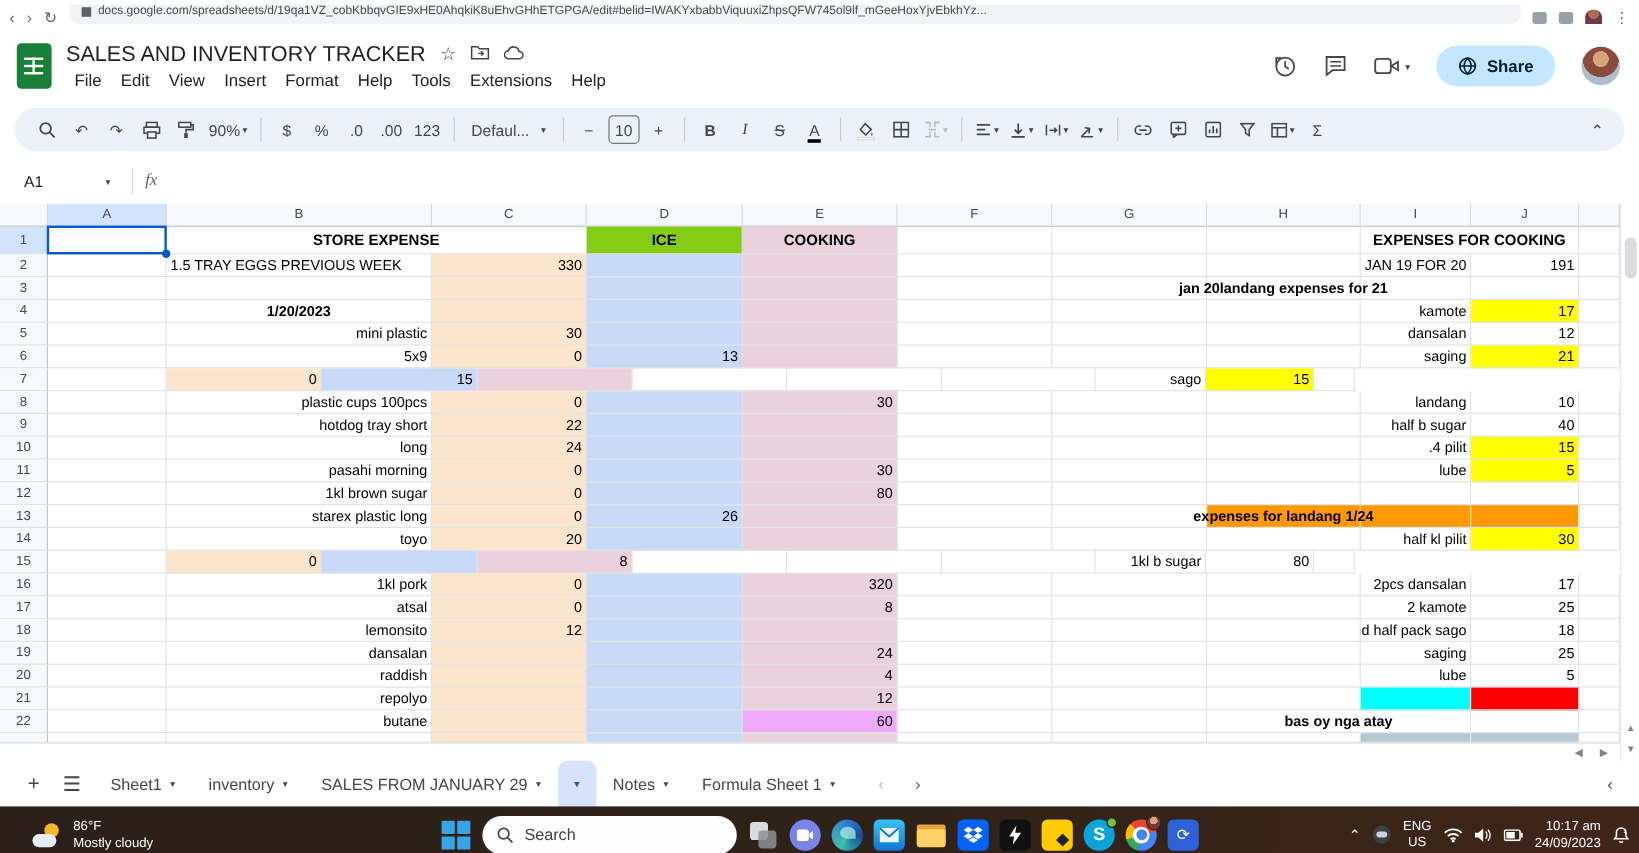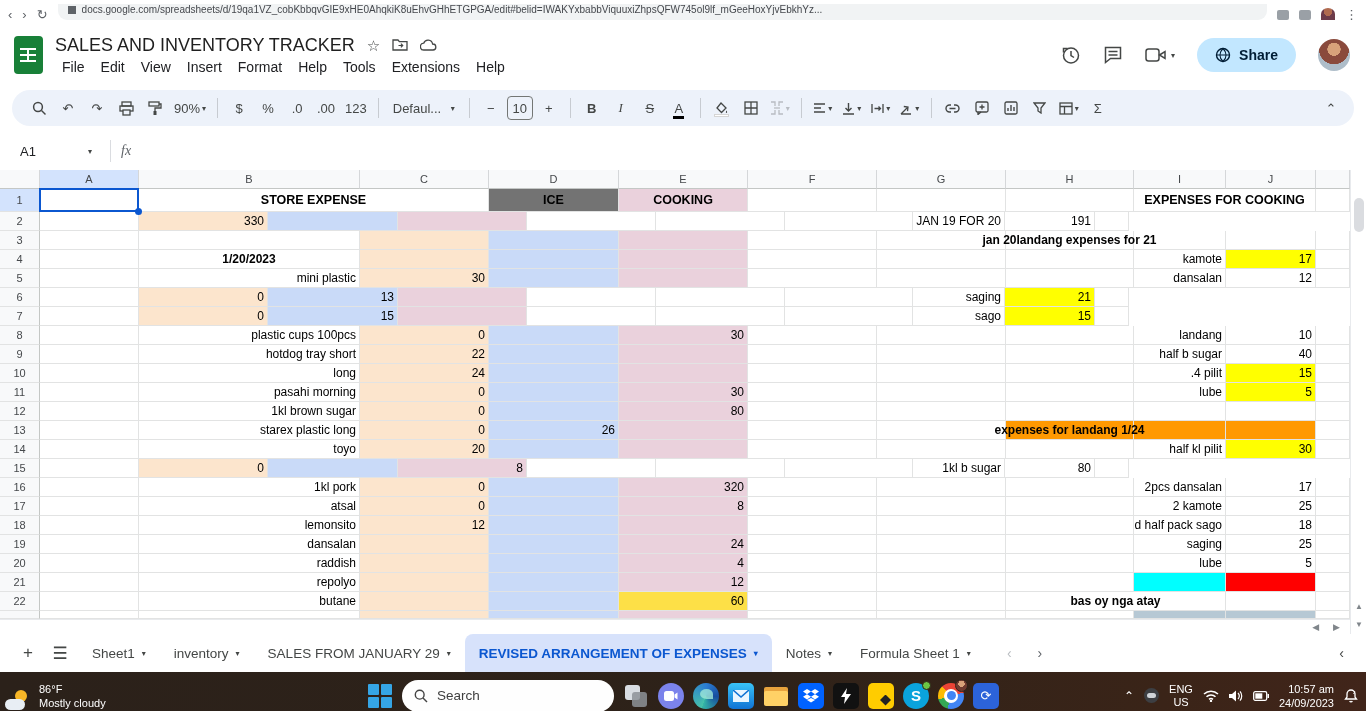--- a/index.html
+++ b/index.html
@@ -86,21 +86,21 @@
   .stab{display:flex;align-items:center;gap:7px;padding:0 14px;height:38px;font-size:13.5px;color:#444746}
   .stab .car{font-size:8px;color:#444746}
   .stab.active{background:#d7e2fb;color:#0b57d0;font-weight:bold;border-radius:8px 8px 0 0}
   .stab.active .car{color:#0b57d0}
   #tabnav{display:flex;align-items:center;gap:26px;margin-left:18px;color:#5f6368;font-size:14px}
   #tabnav .dim{color:#b9bdc1}
   #tabcollapse{margin-left:auto;margin-right:22px;color:#444746;font-size:14px}
 
   
   #taskbar{height:47px;background:linear-gradient(90deg,#2b211a 0%,#2e2219 55%,#3a2418 85%,#41251a 100%);display:flex;align-items:center;position:relative;color:#fff}
-  #weather{position:absolute;left:5px;display:flex;align-items:flex-end;gap:8px}
+  #weather{position:absolute;left:27px;display:flex;align-items:center;gap:8px}
   #wicon{width:26px;height:20px;position:relative}
   #wicon .sun{position:absolute;left:10px;top:0;width:12px;height:12px;border-radius:50%;background:#f7b627}
   #wicon .cld{position:absolute;left:0;bottom:0;width:20px;height:11px;border-radius:7px;background:#e8eef4}
   #wtxt{font-size:11px;line-height:14px}
   #center{margin:0 auto;display:flex;align-items:center;gap:9px}
   .tico{width:26px;height:26px;border-radius:5px;position:relative;flex:none}
   .dot:after{content:"";position:absolute;left:50%;transform:translateX(-50%);bottom:-7px;width:4px;height:4px;border-radius:2px;background:#9aa0a6}
   #start{background:transparent}
   #start i{position:absolute;width:11px;height:11px;background:#35a5e5;border-radius:1px}
   #start i:nth-child(1){left:1px;top:1px}#start i:nth-child(2){right:1px;top:1px}
@@ -375,31 +375,32 @@
         <div class="ch" style="width: 90px; height: 19px;">J</div>
         <div class="ch" style="width: 34px; height: 19px;"></div>
       </div>
       <div class="grow">
         <div class="rh hsel" style="width: 40px; height: 23px;">1</div>
         <div class="cell" style="width: 99px; height: 23px; overflow: visible; z-index: 5;">
           <div id="a1sel"></div>
           <div id="a1dot"></div>
         </div>
         <div class="cell ctr b" style="width: 350px; height: 23px; font-size: 12.5px;">STORE EXPENSE</div>
-        <div class="cell ctr b" style="width: 130px; height: 23px; background: #737373; font-size: 12.5px;">ICE</div>
+        <div class="cell ctr b" style="width: 130px; height: 23px; background: #84cc16; font-size: 12.5px;">ICE</div>
         <div class="cell ctr b" style="width: 129px; height: 23px; background: rgb(234, 209, 220); font-size: 12.5px;">COOKING</div>
         <div class="cell" style="width: 129px; height: 23px;"></div>
         <div class="cell" style="width: 129px; height: 23px;"></div>
         <div class="cell" style="width: 128px; height: 23px;"></div>
         <div class="cell ctr b" style="width: 182px; height: 23px; font-size: 12.5px;">EXPENSES FOR COOKING</div>
         <div class="cell" style="width: 34px; height: 23px;"></div>
       </div>
       <div class="grow">
         <div class="rh" style="width: 40px; height: 19px;">2</div>
         <div class="cell" style="width: 99px; height: 19px;"></div>
+        <div class="cell left" style="width: 221px; height: 19px;">1.5 TRAY EGGS PREVIOUS WEEK</div>
         <div class="cell num" style="width: 129px; height: 19px; background: rgb(252, 229, 205);">330</div>
         <div class="cell" style="width: 130px; height: 19px; background: rgb(201, 218, 248);"></div>
         <div class="cell" style="width: 129px; height: 19px; background: rgb(234, 209, 220);"></div>
         <div class="cell" style="width: 129px; height: 19px;"></div>
         <div class="cell" style="width: 129px; height: 19px;"></div>
         <div class="cell" style="width: 128px; height: 19px;"></div>
         <div class="cell lab" style="width: 92px; height: 19px;">JAN 19 FOR 20</div>
         <div class="cell num" style="width: 90px; height: 19px;">191</div>
         <div class="cell" style="width: 34px; height: 19px;"></div>
       </div>
@@ -443,20 +444,21 @@
         <div class="cell" style="width: 129px; height: 19px;"></div>
         <div class="cell" style="width: 129px; height: 19px;"></div>
         <div class="cell" style="width: 128px; height: 19px;"></div>
         <div class="cell lab" style="width: 92px; height: 19px;">dansalan</div>
         <div class="cell num" style="width: 90px; height: 19px;">12</div>
         <div class="cell" style="width: 34px; height: 19px;"></div>
       </div>
       <div class="grow">
         <div class="rh" style="width: 40px; height: 19px;">6</div>
         <div class="cell" style="width: 99px; height: 19px;"></div>
+        <div class="cell lab" style="width: 221px; height: 19px;">5x9</div>
         <div class="cell num" style="width: 129px; height: 19px; background: rgb(252, 229, 205);">0</div>
         <div class="cell num" style="width: 130px; height: 19px; background: rgb(201, 218, 248);">13</div>
         <div class="cell" style="width: 129px; height: 19px; background: rgb(234, 209, 220);"></div>
         <div class="cell" style="width: 129px; height: 19px;"></div>
         <div class="cell" style="width: 129px; height: 19px;"></div>
         <div class="cell" style="width: 128px; height: 19px;"></div>
         <div class="cell lab" style="width: 92px; height: 19px;">saging</div>
         <div class="cell num" style="width: 90px; height: 19px; background: rgb(255, 255, 0);">21</div>
         <div class="cell" style="width: 34px; height: 19px;"></div>
       </div>
@@ -669,21 +671,21 @@
         <div class="cell" style="width: 92px; height: 19px; background: rgb(0, 255, 255);"></div>
         <div class="cell" style="width: 90px; height: 19px; background: rgb(255, 0, 0);"></div>
         <div class="cell" style="width: 34px; height: 19px;"></div>
       </div>
       <div class="grow">
         <div class="rh" style="width: 40px; height: 19px;">22</div>
         <div class="cell" style="width: 99px; height: 19px;"></div>
         <div class="cell lab" style="width: 221px; height: 19px;">butane</div>
         <div class="cell" style="width: 129px; height: 19px; background: rgb(252, 229, 205);"></div>
         <div class="cell" style="width: 130px; height: 19px; background: rgb(201, 218, 248);"></div>
-        <div class="cell num" style="width: 129px; height: 19px; background: #fde047;">60</div>
+        <div class="cell num" style="width: 129px; height: 19px; background: #f0abfc;">60</div>
         <div class="cell" style="width: 129px; height: 19px;"></div>
         <div class="cell" style="width: 129px; height: 19px;"></div>
         <div class="cell ctr b" style="width: 220px; height: 19px;">bas oy nga atay</div>
         <div class="cell" style="width: 90px; height: 19px;"></div>
         <div class="cell" style="width: 34px; height: 19px;"></div>
       </div>
       <div class="grow">
         <div class="rh" style="width: 40px; height: 8px;"></div>
         <div class="cell" style="width: 99px; height: 8px;"></div>
         <div class="cell" style="width: 221px; height: 8px;"></div>
@@ -719,21 +721,20 @@
       </span>
       <span class="stab">
         <span>inventory</span>
         <span class="car">▾</span>
       </span>
       <span class="stab">
         <span>SALES FROM JANUARY 29</span>
         <span class="car">▾</span>
       </span>
       <span class="stab active">
-        <span>REVISED ARRANGEMENT OF EXPENSES</span>
         <span class="car">▾</span>
       </span>
       <span class="stab">
         <span>Notes</span>
         <span class="car">▾</span>
       </span>
       <span class="stab">
         <span>Formula Sheet 1</span>
         <span class="car">▾</span>
       </span>
@@ -830,21 +831,21 @@
         </svg>
       </span>
     <span class="trico">
         <svg width="16" height="10" viewBox="0 0 16 10">
           <rect x="0.7" y="0.7" width="13" height="8.6" rx="1.5" fill="none" stroke="#fff" stroke-width="1.3"></rect>
           <rect x="14.5" y="3" width="1.5" height="4" fill="#fff"></rect>
           <rect x="2.3" y="2.3" width="7" height="5.4" fill="#fff"></rect>
         </svg>
       </span>
     <span id="clock">
-      <div>10:57 am</div>
+      <div>10:17 am</div>
         <div>24/09/2023</div>
     </span>
     <span class="trico">
         <svg width="14" height="14" viewBox="0 0 14 14">
           <path d="M7 1a4 4 0 0 1 4 4v3l1.5 2h-11L3 8V5a4 4 0 0 1 4-4z" fill="none" stroke="#fff" stroke-width="1.3"></path>
           <path d="M5.7 12a1.4 1.4 0 0 0 2.6 0" fill="none" stroke="#fff" stroke-width="1.3"></path>
           <text x="9" y="5" font-size="5" fill="#fff" font-family="Liberation Sans">z</text>
         </svg>
       </span>
   </div>

